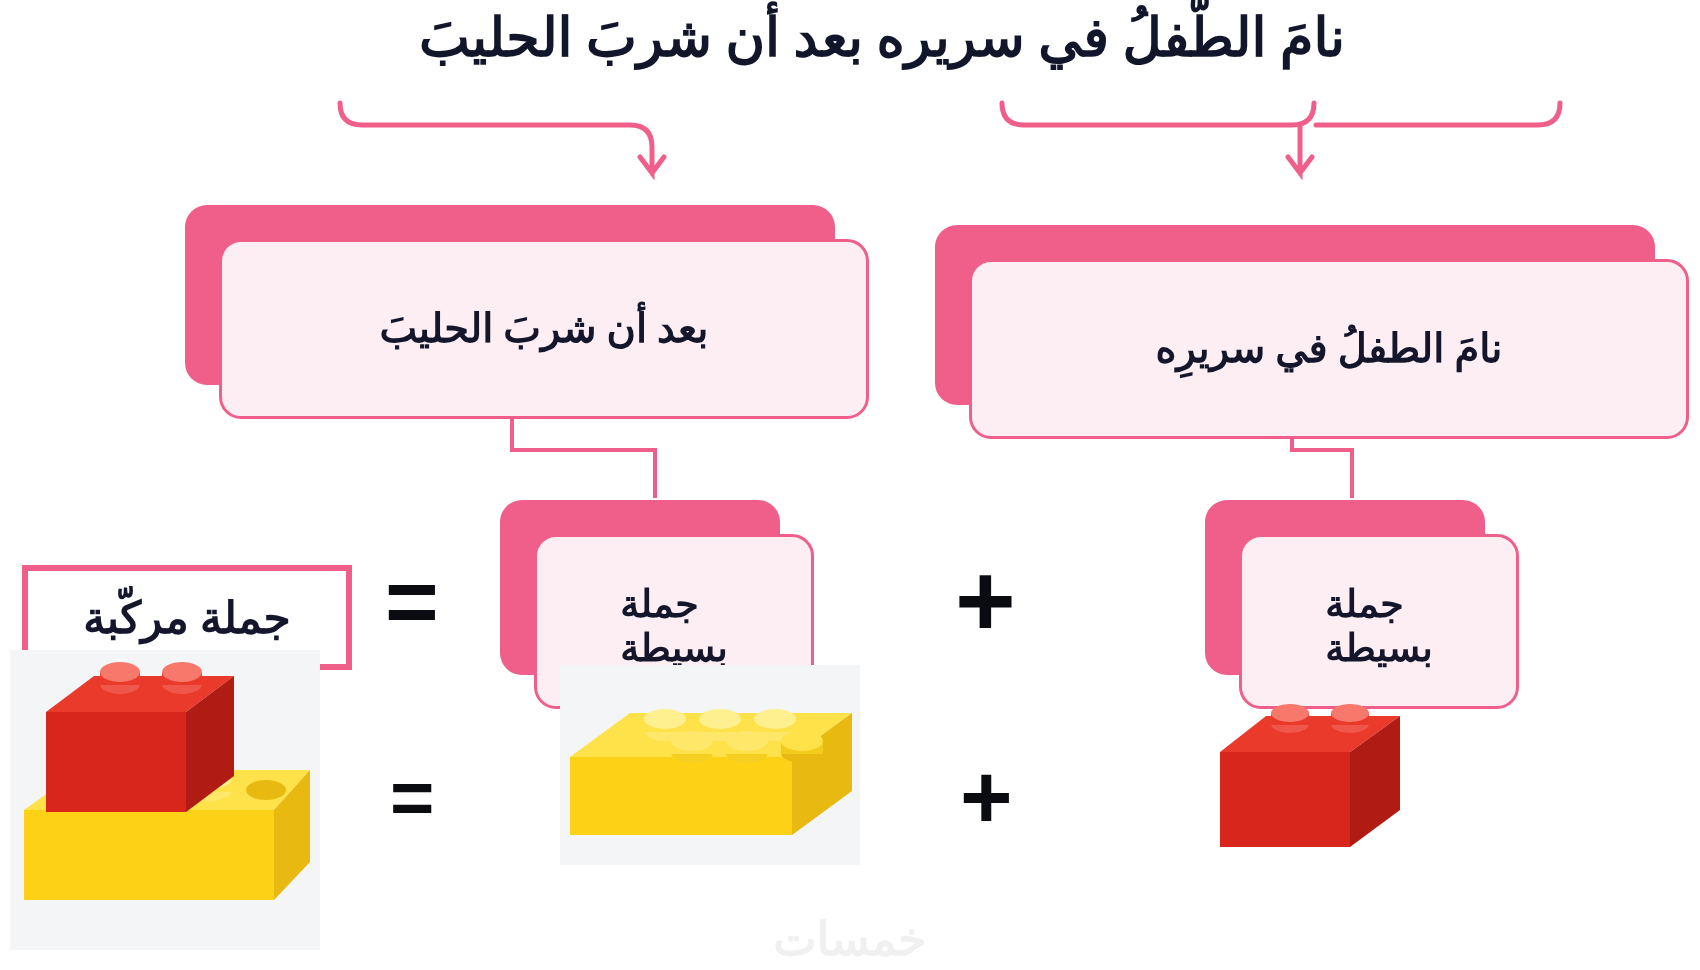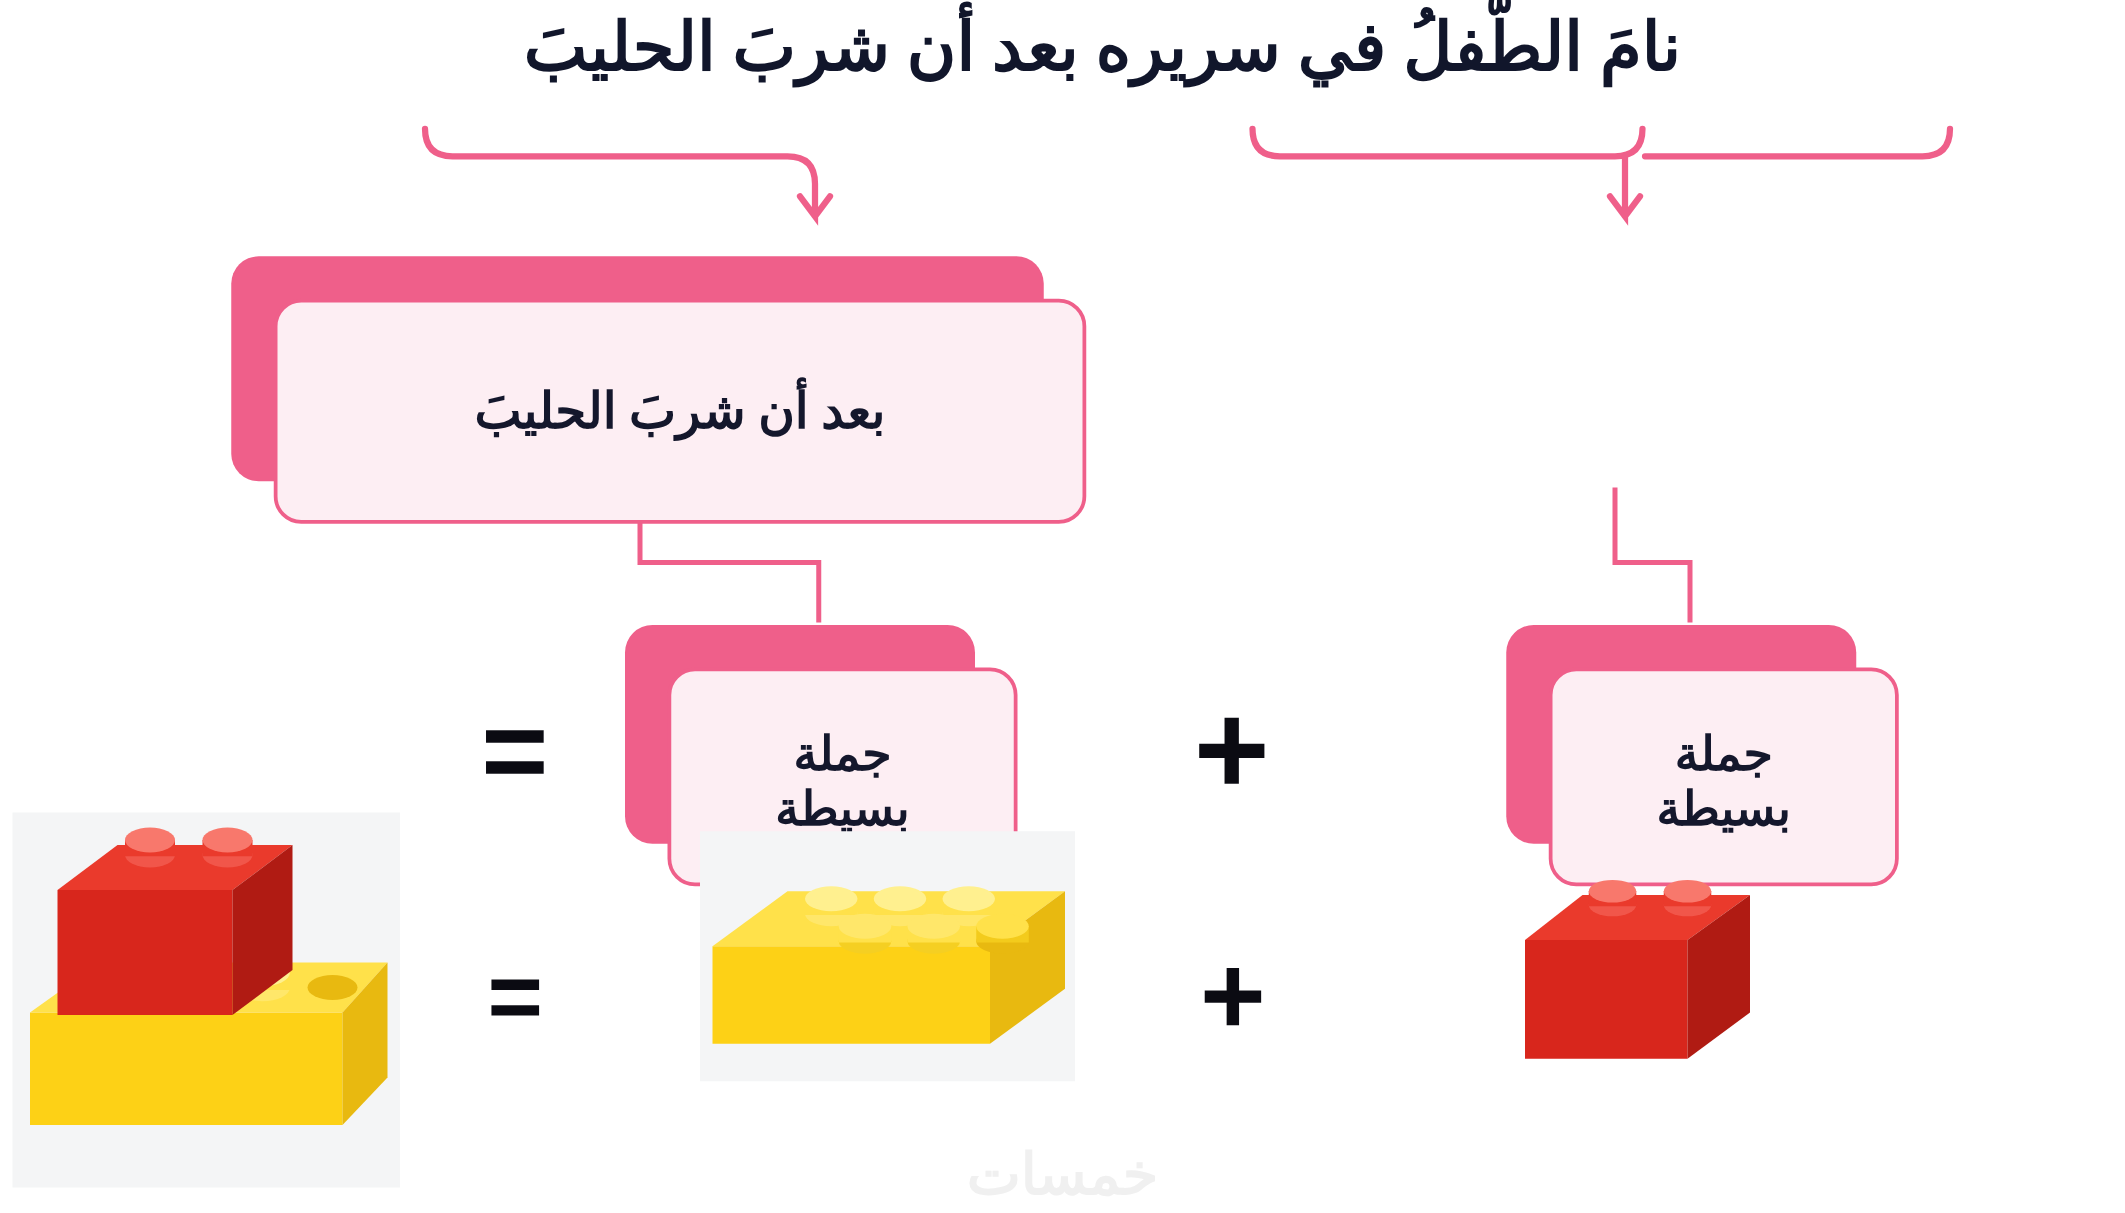--- a/index.html
+++ b/index.html
@@ -65,21 +65,21 @@
     border-radius: 22px;
   }
   .card .face {
     position: absolute;
     background: #fdeef3;
     border: 3px solid #ef5f8a;
     border-radius: 22px;
     display: flex;
     align-items: center;
     justify-content: center;
-    text-align: center;
+    text-align: left;
     box-sizing: border-box;
   }
   .card.offset-rl .face {
     left: 34px;
     top: 34px;
     right: -34px;
     bottom: -34px;
   }
   .card .face .txt {
     font-size: 40px;
@@ -176,35 +176,44 @@
     <path d="M1292,10 L1292,70 L1352,70 L1352,118" fill="none" stroke="#ef5f8a" stroke-width="4"></path>
   </svg>
 
   <div class="card offset-rl" id="card-clause-left">
     <div class="shadow"></div>
     <div class="face">
       <div class="txt">بعد أن شربَ الحليبَ</div>
     </div>
   </div>
 
+  <div class="card offset-rl" id="card-clause-right">
+    <div class="shadow"></div>
+    <div class="face">
+      <div class="txt">نامَ الطفلُ في سريرِه</div>
+    </div>
+  </div>
 
   <div class="card offset-rl" id="card-simple-left">
     <div class="shadow"></div>
     <div class="face">
       <div class="txt">جملة<br>بسيطة</div>
     </div>
   </div>
 
   <div class="card offset-rl" id="card-simple-right">
     <div class="shadow"></div>
     <div class="face">
       <div class="txt">جملة<br>بسيطة</div>
     </div>
   </div>
 
+  <div class="compound-box">
+    <div class="txt">جملة مركّبة</div>
+  </div>
 
   <div class="op" id="op-eq-top">=</div>
   <div class="op" id="op-plus-top">+</div>
   <div class="op" id="op-eq-bot">=</div>
   <div class="op" id="op-plus-bot">+</div>
 
   <div class="brick-wrap brick-bg-grey" id="brick-stack">
     <svg viewBox="0 0 310 300" width="310" height="300">
 
       <g>

